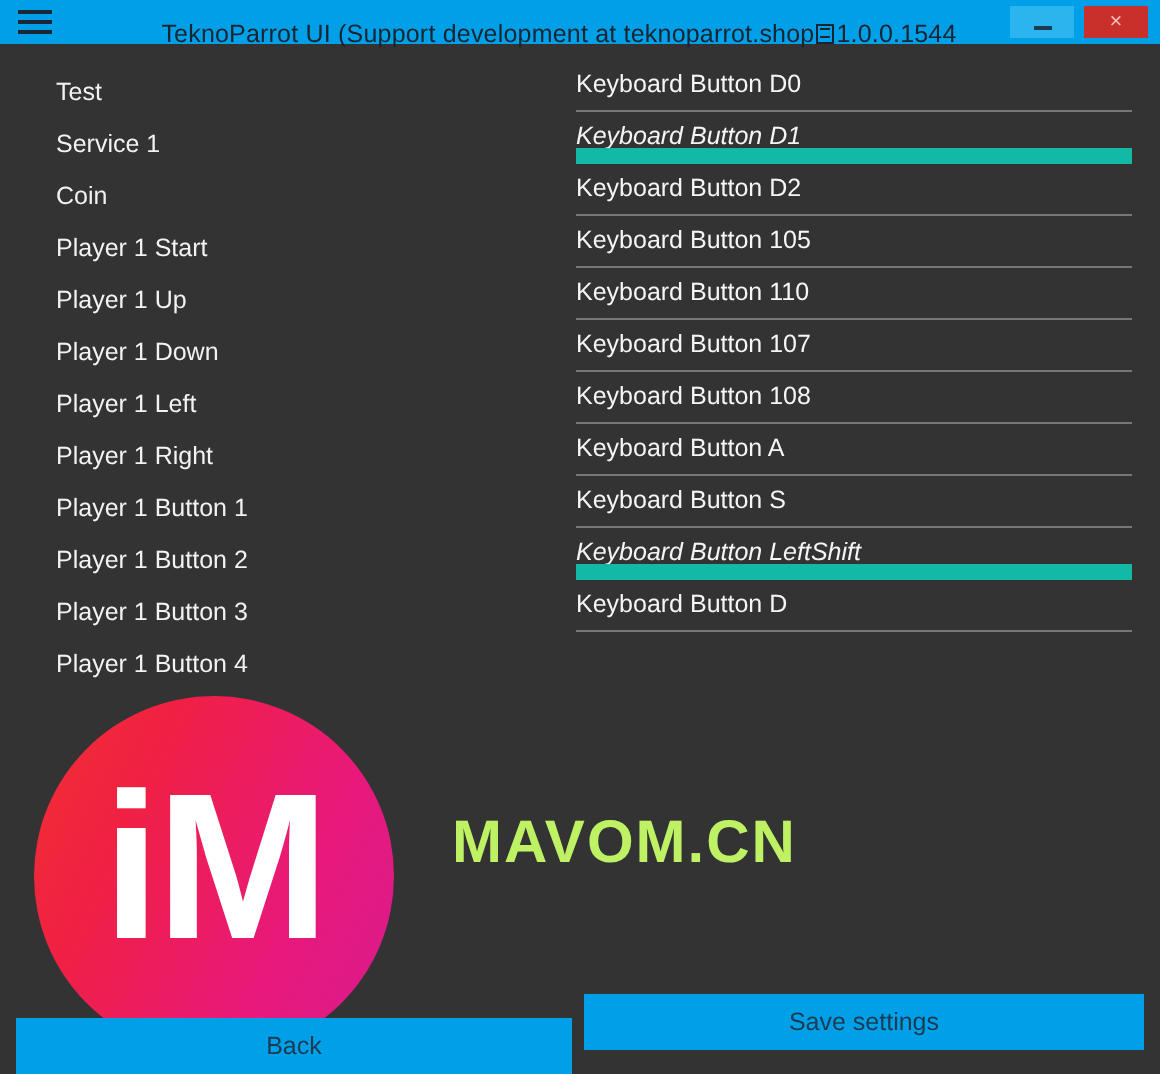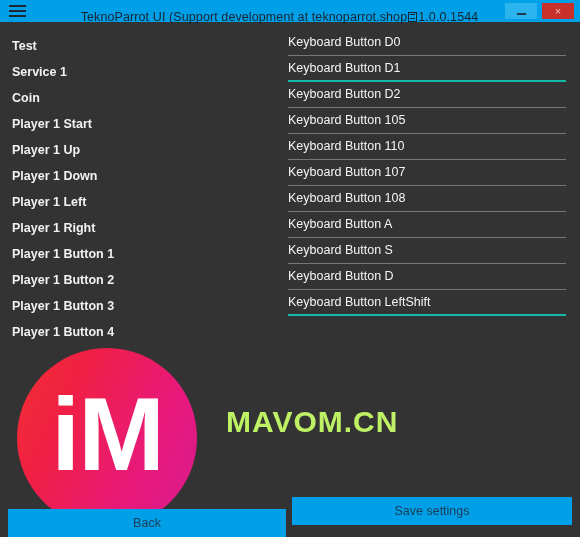--- a/index.html
+++ b/index.html
@@ -119,24 +119,23 @@
     width: 580px;
     height: 515px;
   }
   .cols {
     position: absolute;
     left: 0; top: 0;
     width: 580px;
   }
   .left-col {
     position: absolute;
-    left: 12px;
+    left: 28px;
     top: 11px;
     width: 260px;
-    font-weight: bold;
   }
   .right-col {
     position: absolute;
     left: 288px;
     top: 8px;
     width: 278px;
   }
   .bind-label {
     color: #f2f2f2;
     font-size: 12.5px;
@@ -150,21 +149,22 @@
     font-size: 12.5px;
     height: 26px;
     line-height: 24px;
     box-sizing: border-box;
     border-bottom: 1px solid #777777;
     white-space: nowrap;
     overflow: hidden;
     cursor: pointer;
   }
   .bind-value.active {
-    border-bottom: 2px solid #14b8a6;
+    border-bottom: 8px solid #14b8a6;
+    font-style: italic;
   }
 
   
   .watermark {
     position: absolute;
     left: 4px; top: 0;
     width: 580px;
     height: 531px;
     pointer-events: none;
   }
@@ -272,22 +272,22 @@
       <div class="right-col">
           <div class="bind-value">Keyboard Button D0</div>
           <div class="bind-value active">Keyboard Button D1</div>
           <div class="bind-value">Keyboard Button D2</div>
           <div class="bind-value">Keyboard Button 105</div>
           <div class="bind-value">Keyboard Button 110</div>
           <div class="bind-value">Keyboard Button 107</div>
           <div class="bind-value">Keyboard Button 108</div>
           <div class="bind-value">Keyboard Button A</div>
           <div class="bind-value">Keyboard Button S</div>
+          <div class="bind-value active">Keyboard Button LeftShift</div>
           <div class="bind-value">Keyboard Button D</div>
-          <div class="bind-value active">Keyboard Button LeftShift</div>
         </div>
     </div>
   </div>
 
   <div class="watermark">
     <div class="logo-circle">
       <span class="logo-text">iM</span>
     </div>
     <div class="wm-brand">MAVOM.CN</div>
   </div>

